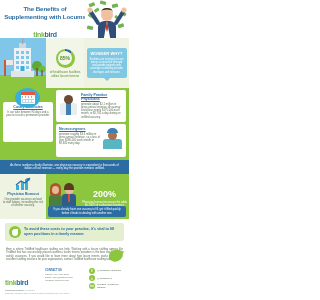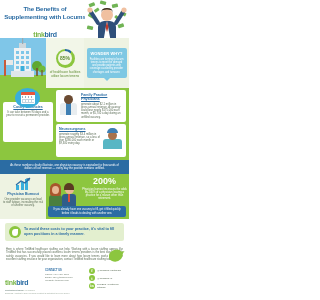--- a/index.html
+++ b/index.html
@@ -240,21 +240,21 @@
     position: absolute; left: 0; top: 11px; width: 14px; height: 17px;
     background: #2f5d8a; border-radius: 3px 3px 0 0;
   }
   .p-tie {
     position: absolute; left: 6px; top: 11px; width: 2px; height: 8px;
     background: #d94f3d;
   }
   .stat200-col {
     position: relative; flex: 1; height: 100%;
     display: flex; flex-direction: column; align-items: center;
-    padding-top: 3px;
+    padding-top: 16px;
   }
   .stat200-num {
     font-size: 9px; font-weight: bold; color: #ffffff; line-height: 9px;
   }
   .stat200-text {
     margin-top: 1.5px; width: 45px; font-size: 2.7px; line-height: 3.3px;
     color: #ffffff; text-align: center;
   }
   .blue-sub-banner {
     position: absolute; left: 48px; bottom: 2px; width: 78px;

